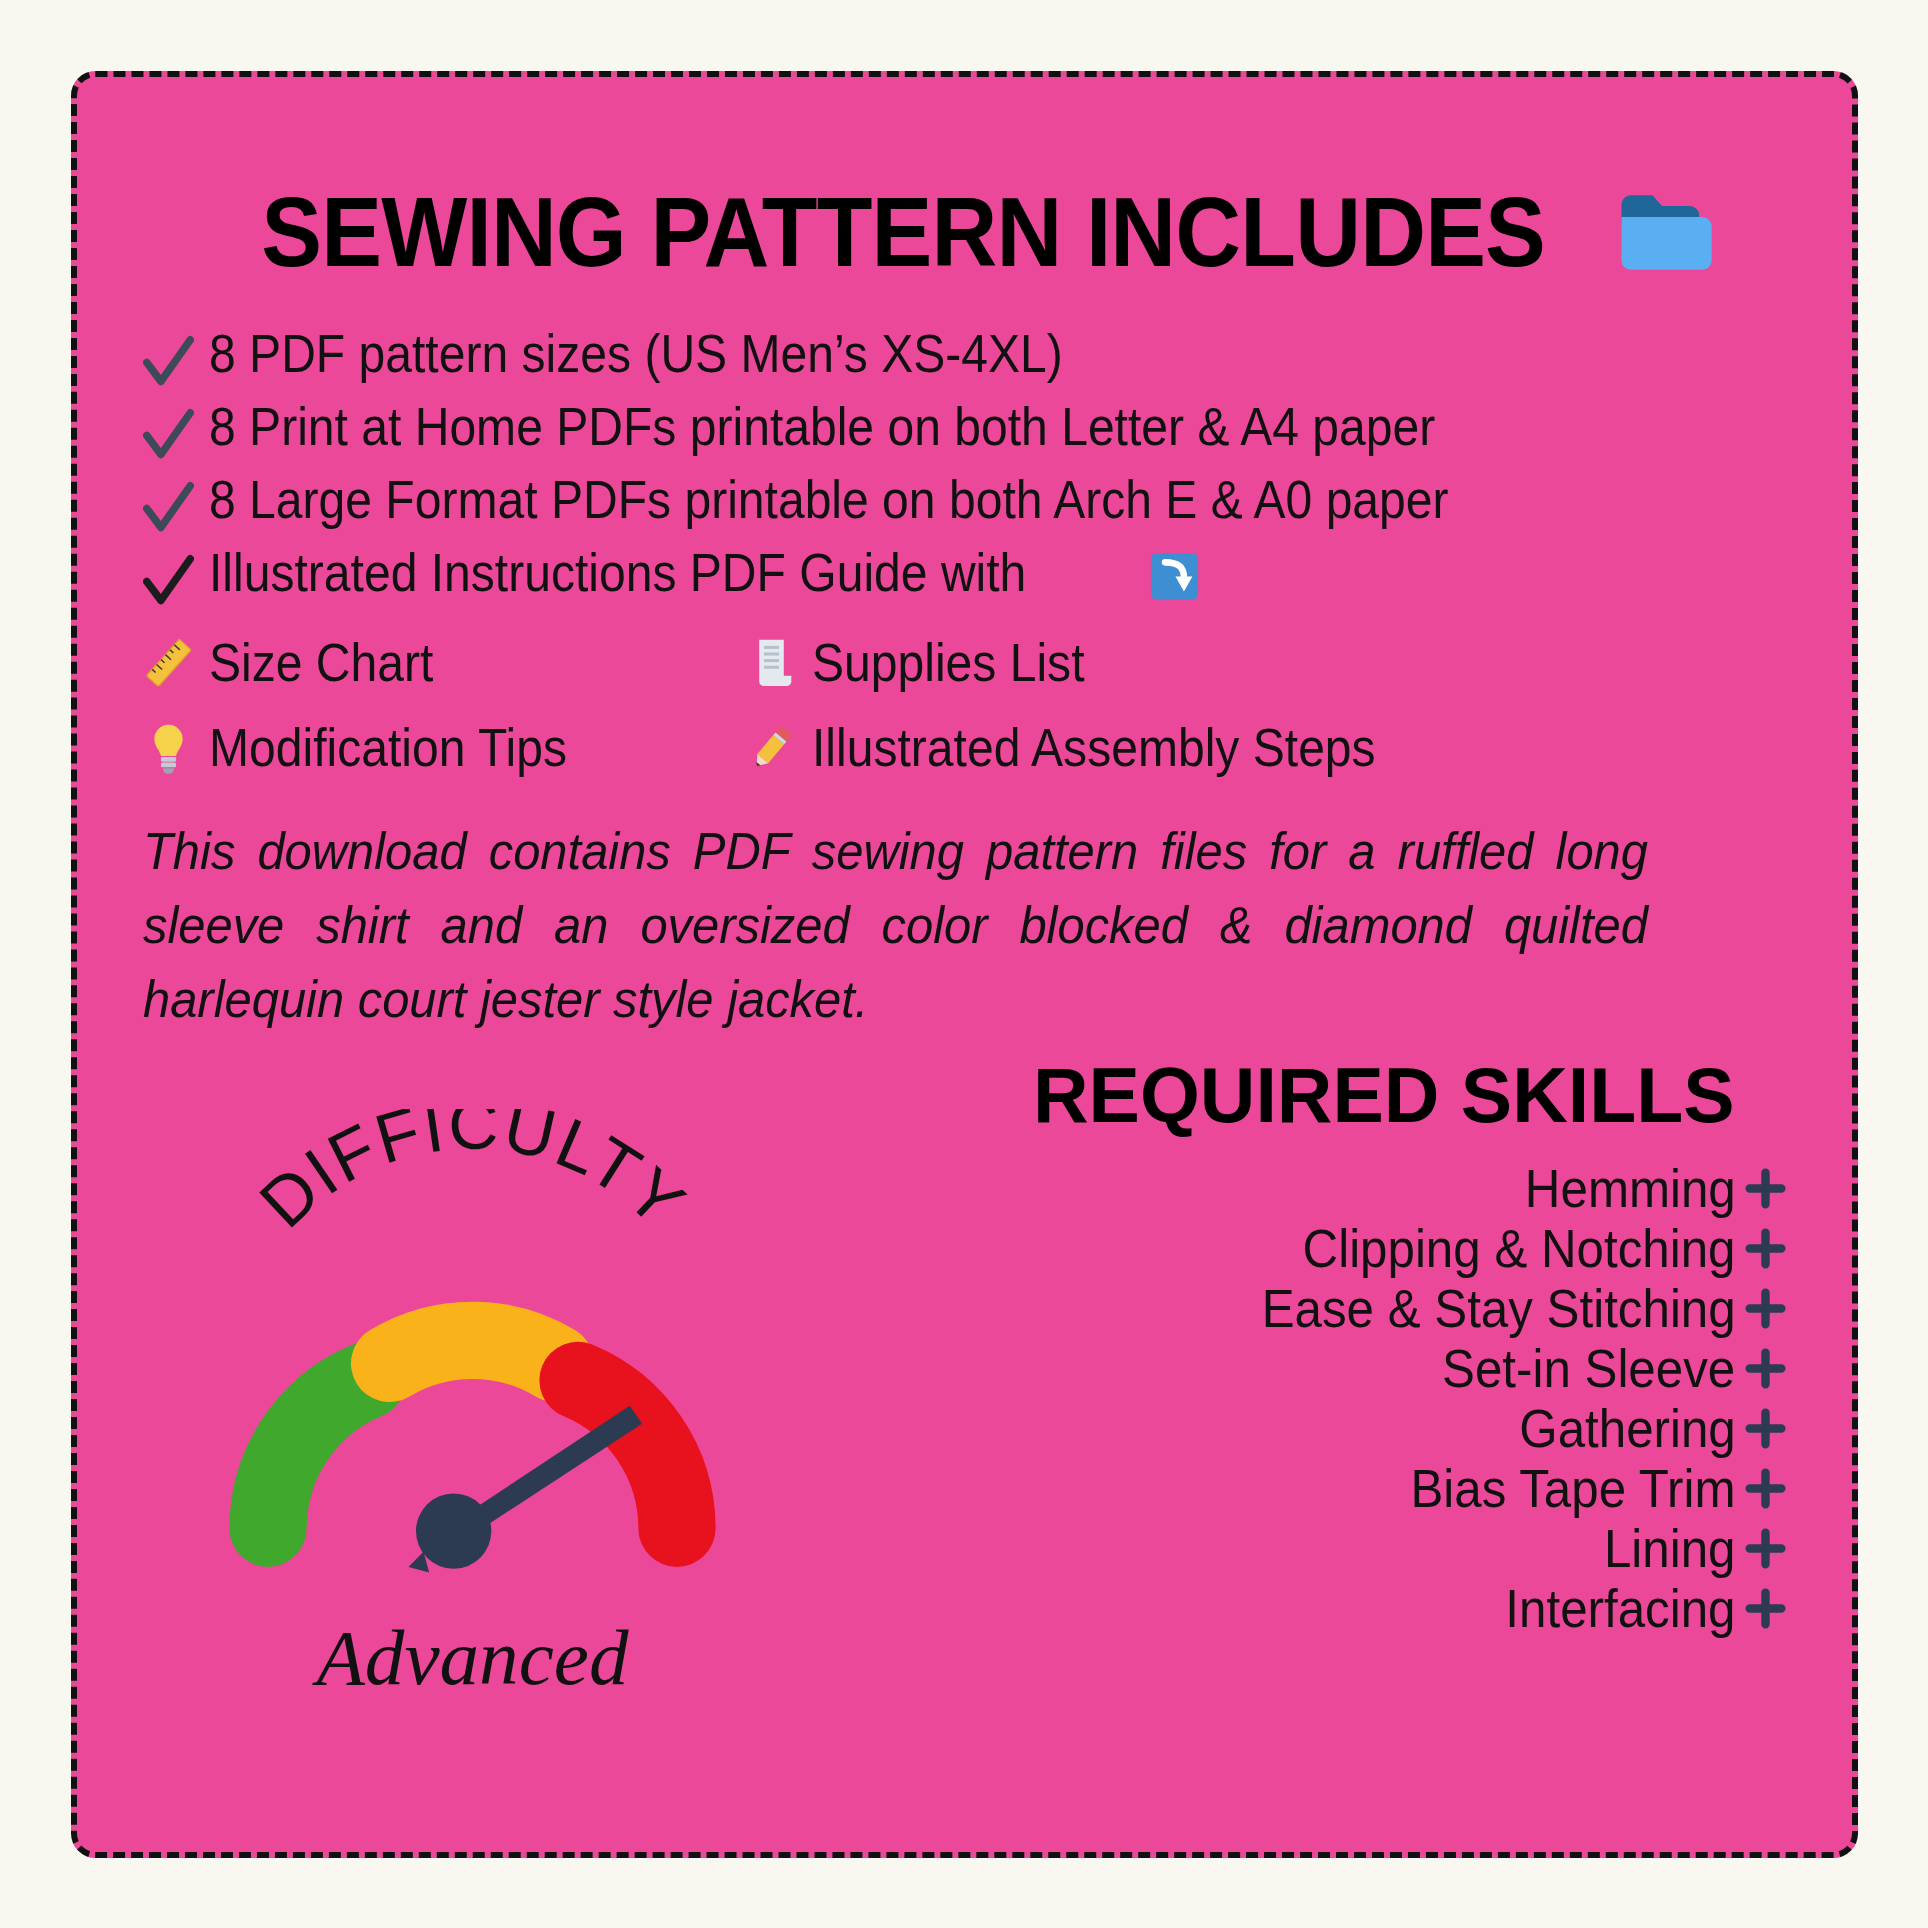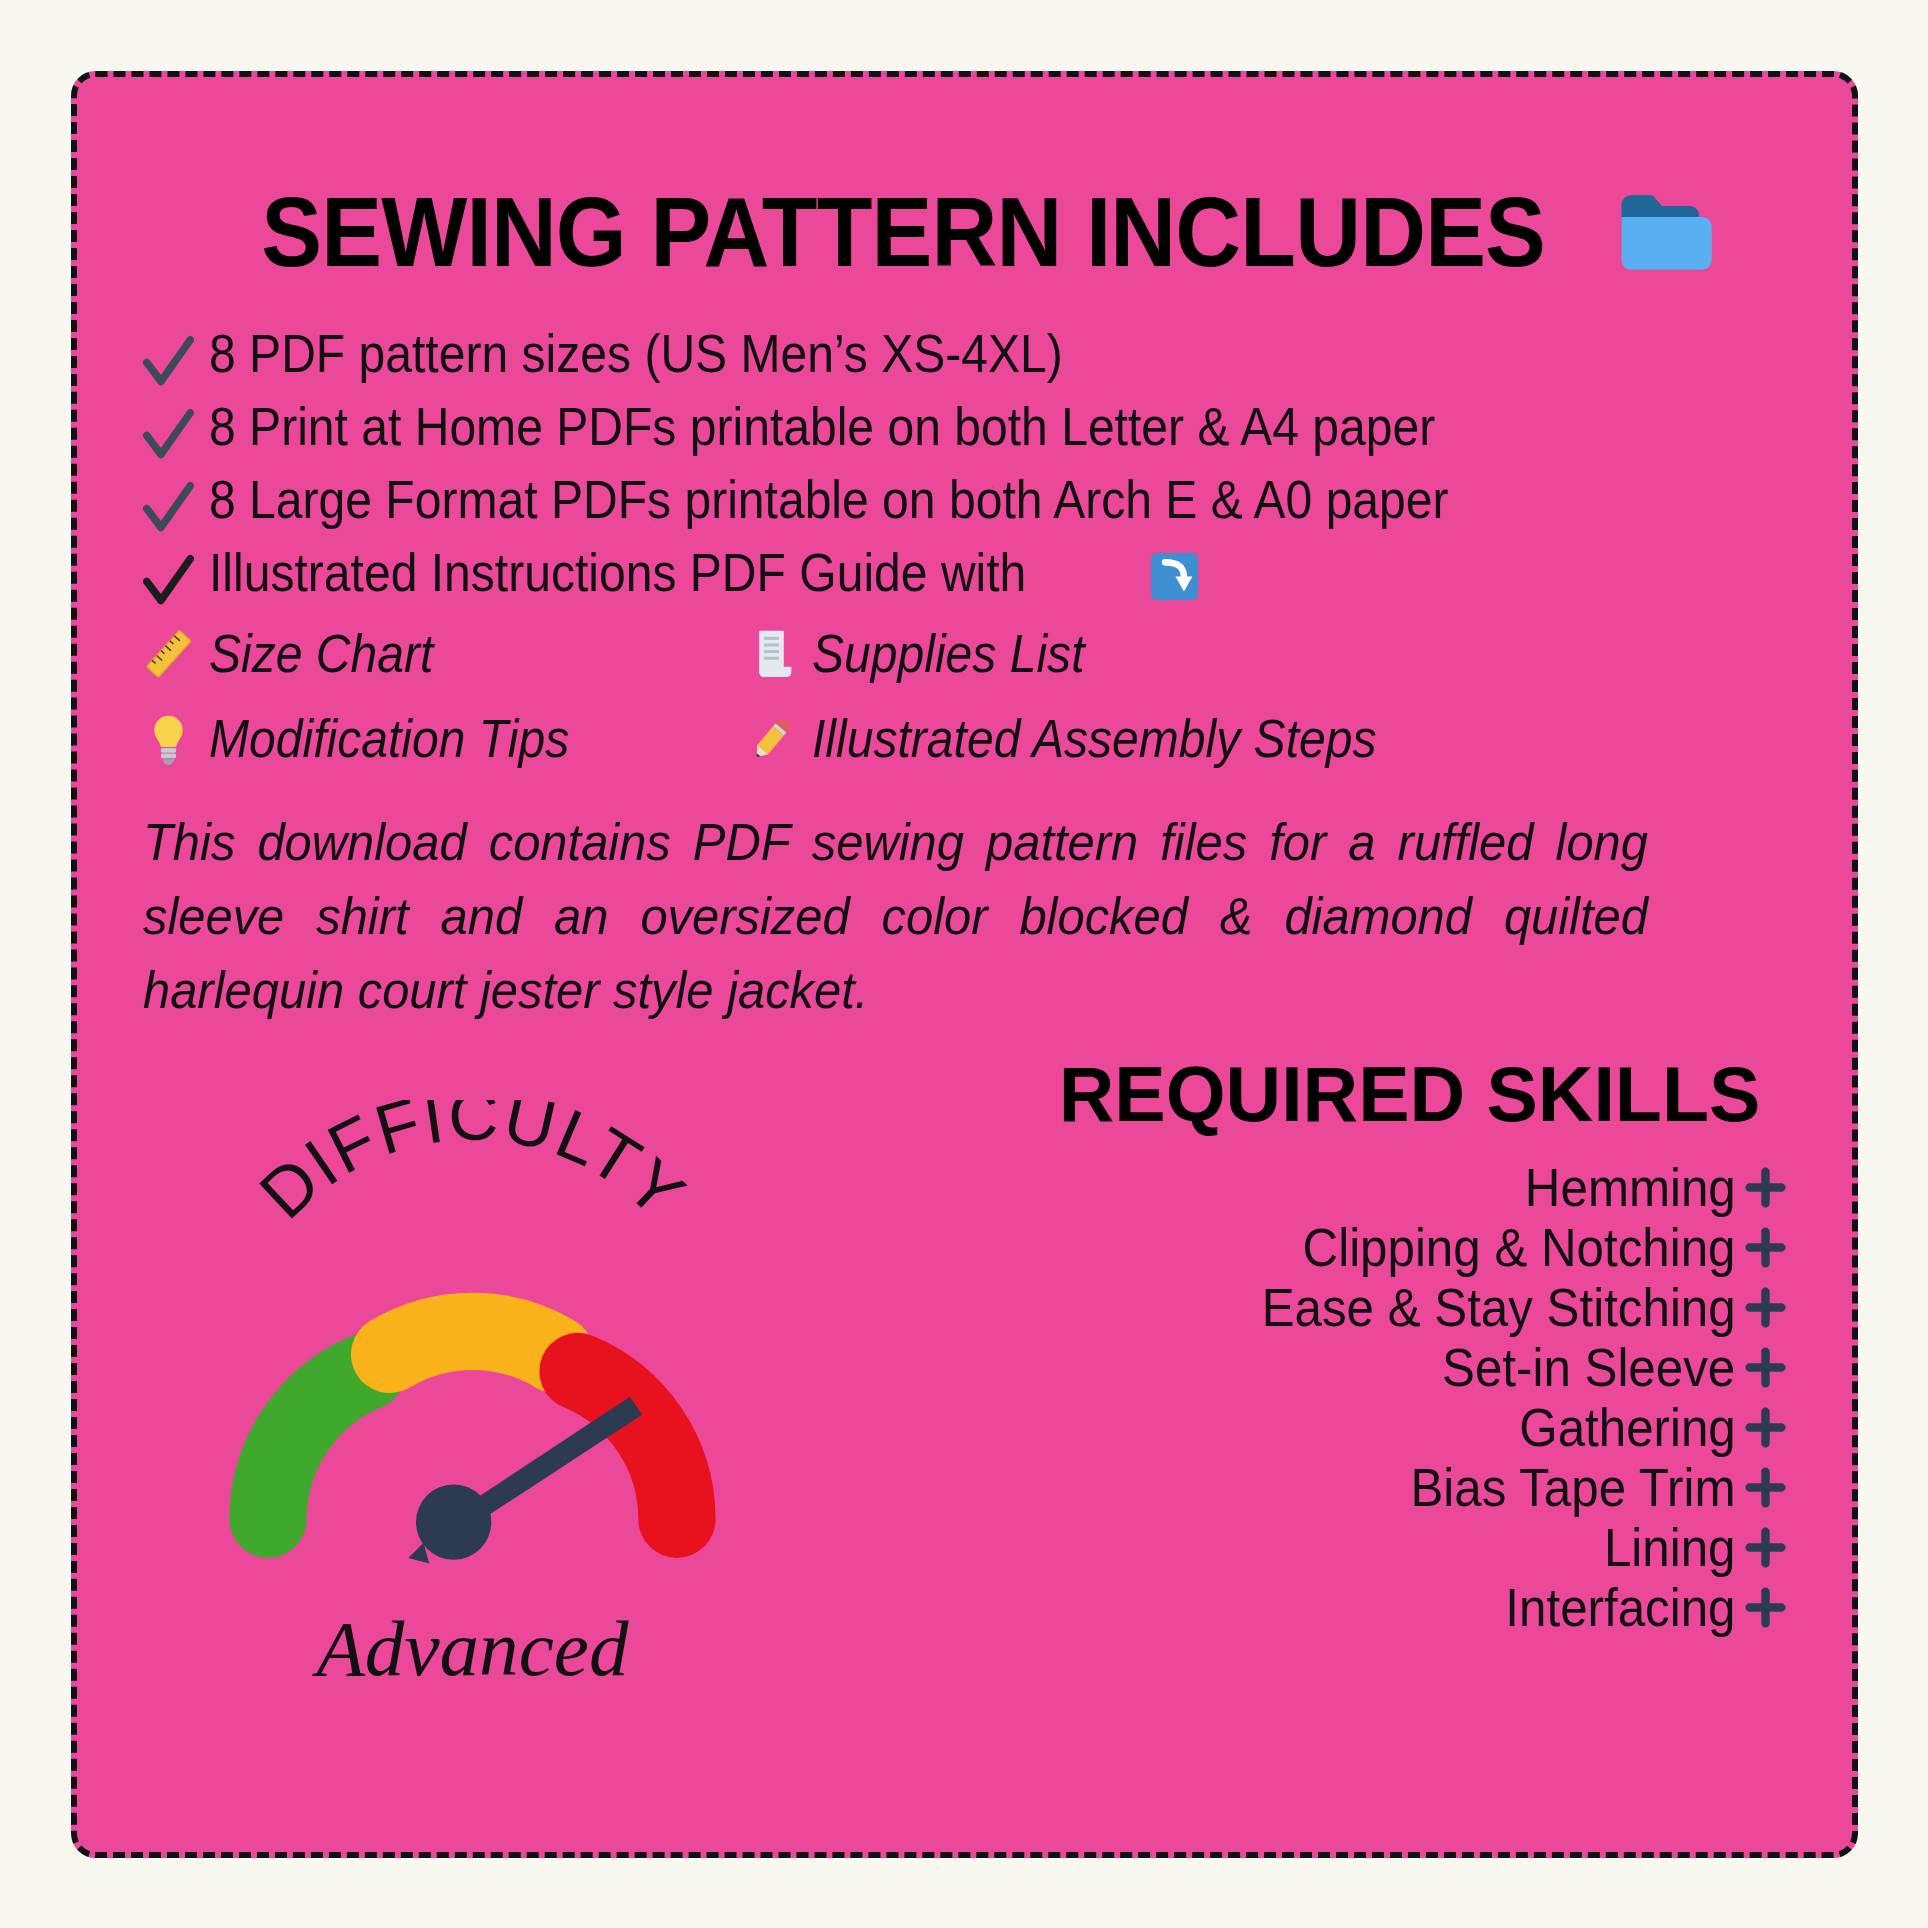--- a/index.html
+++ b/index.html
@@ -64,25 +64,24 @@
     transform:scaleX(0.89);
     transform-origin:left center;
   }
   .arrow-emoji{
     display:inline-block;vertical-align:-9.4px;
     width:49px;height:49px;margin-left:7.5px;
   }
 
   
   .feature-grid{
-    margin-top:16px;
+    margin-top:25px;
     display:grid;
     grid-template-columns:603px 1fr;
     row-gap:13px;
-    font-style:italic;
   }
   .feature{
     display:flex;align-items:center;gap:15px;
     height:72px;
   }
   .feature .emo{flex:none;width:51px;height:55px;display:block;}
   .feature .lbl{
     font-family:"Liberation Sans", sans-serif;
     font-size:54px;color:#111;white-space:nowrap;
     transform:scaleX(0.89);transform-origin:left center;
@@ -104,21 +103,21 @@
 
   
   .lower{
     position:relative;
     margin-top:17px;
     height:716px;
   }
 
   
   .skills{
-    position:absolute;right:0;top:12px;width:753px;text-align:center;
+    position:absolute;right:0;top:4px;width:753px;text-align:left;
   }
   .skills-title{
     font-family:"Liberation Sans", sans-serif;
     font-weight:bold;font-size:77px;letter-spacing:0px;
     color:#000;line-height:1;margin-bottom:24.5px;
     white-space:nowrap;
   }
   .skill-row{
     display:flex;align-items:center;justify-content:flex-end;
     gap:9.4px;height:60px;

